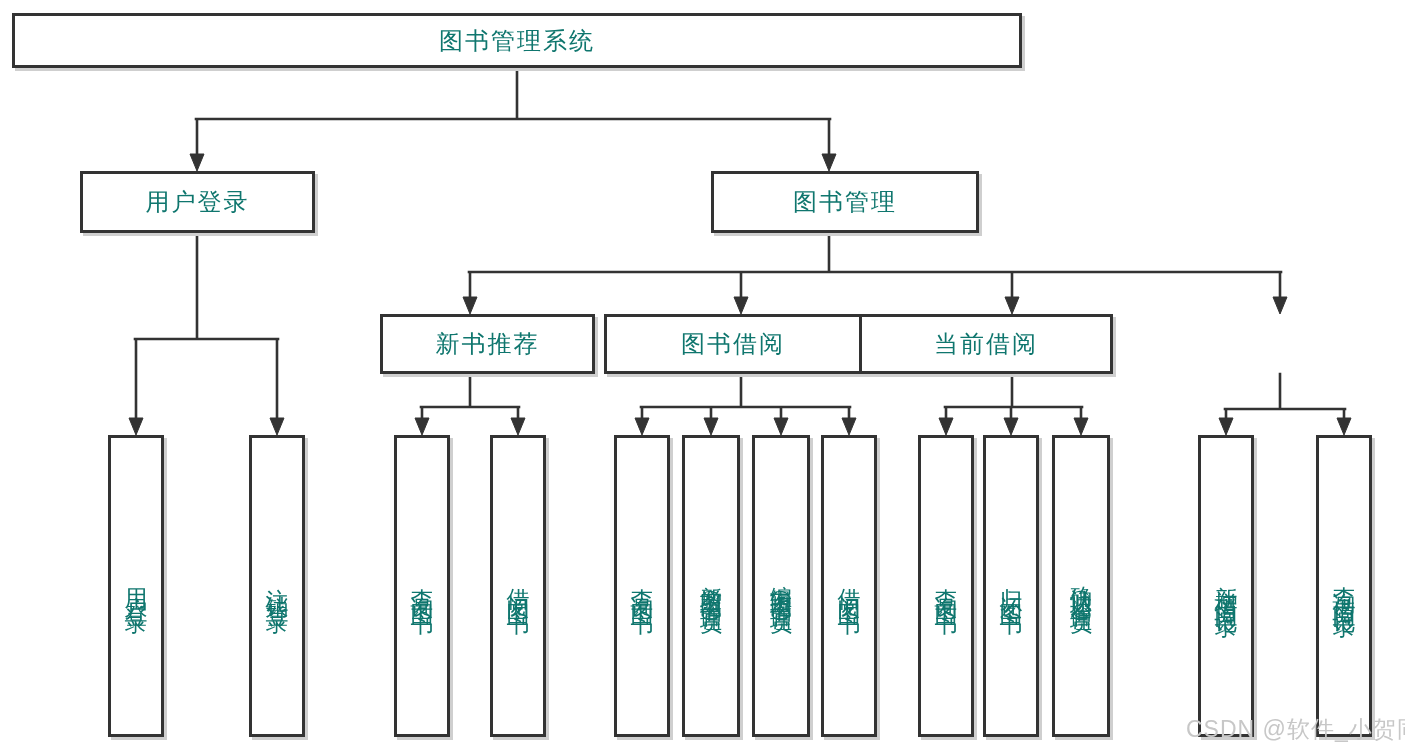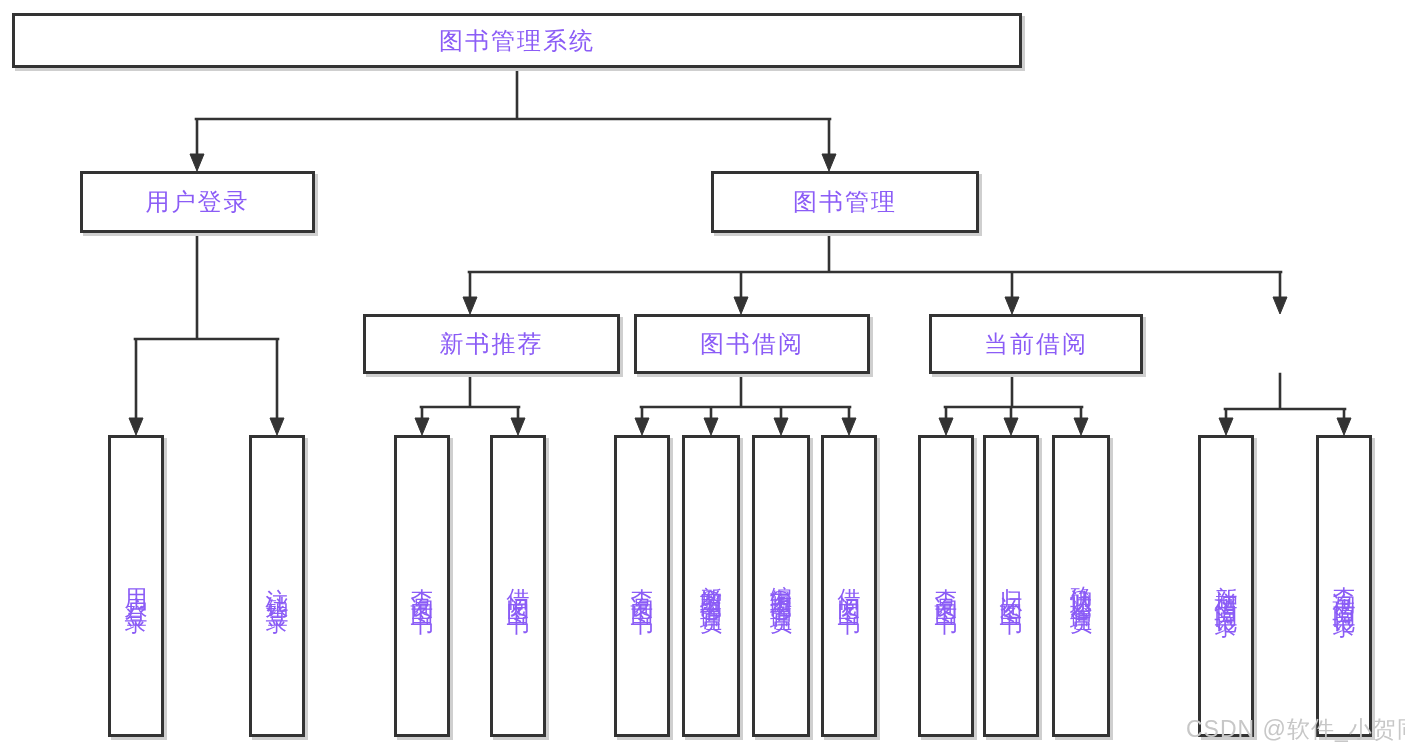--- a/index.html
+++ b/index.html
@@ -10,21 +10,21 @@
     font-family:"Liberation Sans","DejaVu Sans",sans-serif;
     overflow:hidden;
   }
   .wires{position:absolute;left:0;top:0;width:1405px;height:747px;}
   .box{
     position:absolute;
     background:#ffffff;
     border:3px solid #333333;
     box-shadow:3px 3px 0 #cfcfcf;
     display:flex;align-items:center;justify-content:center;
-    color:#8b5cf6;
+    color:#0f766e;
     box-sizing:border-box;
     z-index:2;
   }
   .box.h span{
     font-size:24px;
     letter-spacing:2px;
     white-space:nowrap;
   }
   .box.v span{
     writing-mode:vertical-rl;
@@ -109,27 +109,27 @@
     <span>图书管理系统</span>
   </div>
 
   <div class="box h" style="left:80px;top:171px;width:235px;height:62px">
     <span>用户登录</span>
   </div>
   <div class="box h" style="left:711px;top:171px;width:268px;height:62px">
     <span>图书管理</span>
   </div>
 
-  <div class="box h" style="left:363px;top:314px;width:257px;height:60px">
+  <div class="box h" style="left:380px;top:314px;width:215px;height:60px">
     <span>新书推荐</span>
   </div>
-  <div class="box h" style="left:634px;top:314px;width:236px;height:60px">
+  <div class="box h" style="left:604px;top:314px;width:258px;height:60px">
     <span>图书借阅</span>
   </div>
-  <div class="box h" style="left:929px;top:314px;width:214px;height:60px">
+  <div class="box h" style="left:859px;top:314px;width:254px;height:60px">
     <span>当前借阅</span>
   </div>
 
   <div class="box v" style="left:108px;top:435px;width:56px;height:302px">
     <span>用户登录</span>
   </div>
   <div class="box v" style="left:249px;top:435px;width:56px;height:302px">
     <span>注销登录</span>
   </div>
 

